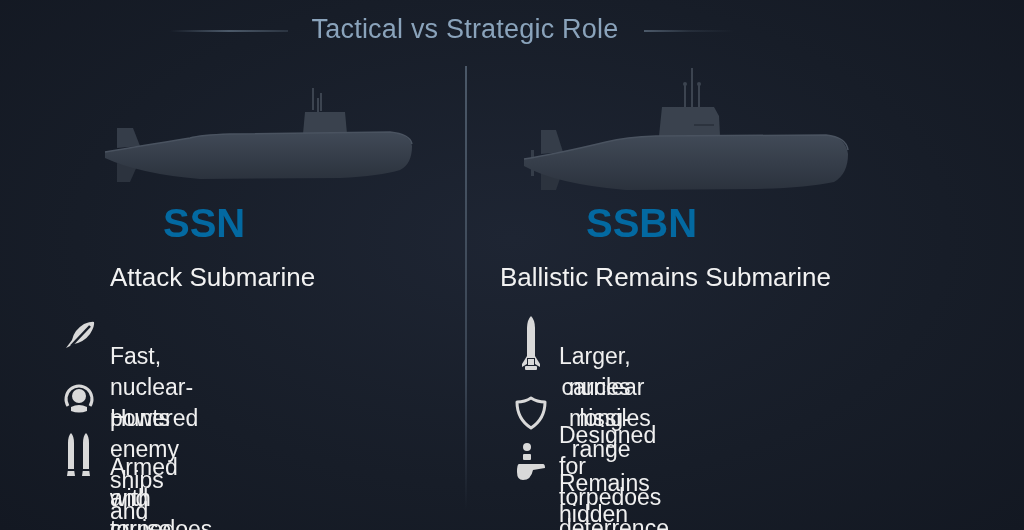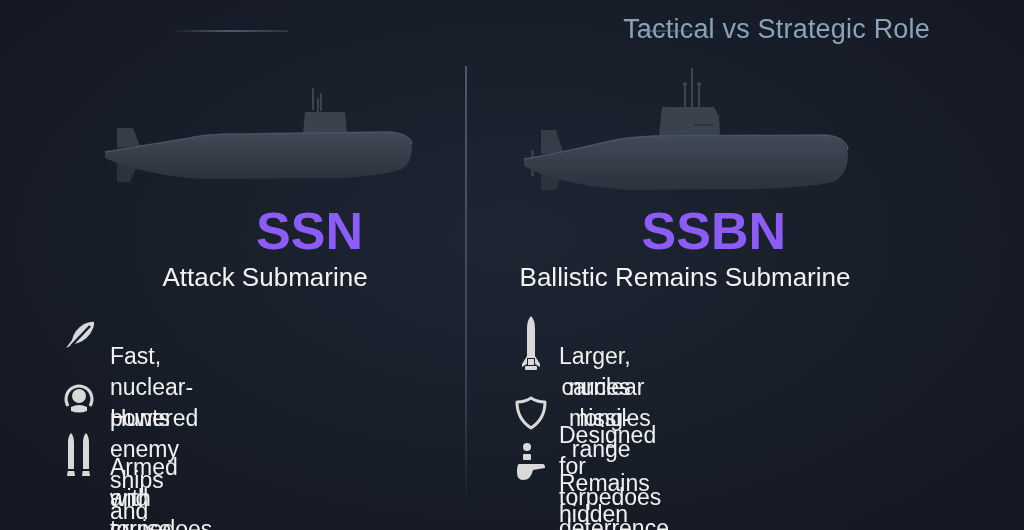--- a/index.html
+++ b/index.html
@@ -4,30 +4,30 @@
 <style>
   html, body { margin:0; padding:0; }
   body {
     width:1024px; height:530px; overflow:hidden; position:relative;
     background: radial-gradient(ellipse at 50% 45%, #1e2533 0%, #171d28 60%, #131822 100%);
     font-family: "Liberation Sans", "DejaVu Sans", sans-serif;
     color:#f2f2f2;
   }
   .abs { position:absolute; }
   .title {
-    left:0; width:930px; top:14px; text-align:right;
+    left:0; width:930px; top:14px; text-align:center;
     font-size:27px; color:#8aa3bb; letter-spacing:0.2px;
   }
   .title-line { height:2px; top:30px; background:linear-gradient(90deg, rgba(120,140,160,0), rgba(120,140,160,0.55), rgba(120,140,160,0.2)); }
   .title-line.right { background:linear-gradient(90deg, rgba(120,140,160,0.55), rgba(120,140,160,0.15), rgba(120,140,160,0)); }
   .divider { left:465px; top:66px; width:2px; height:444px;
     background:linear-gradient(180deg, #4b5868 0%, #3a4554 70%, rgba(58,69,84,0) 100%); }
   .sub svg { display:block; }
-  .code { font-weight:bold; color:#8b5cf6; font-size:52px; text-align:right; }
-  .name { font-size:26px; color:#f2f2f2; text-align:center; }
+  .code { font-weight:bold; color:#0369a1; font-size:40px; text-align:left; }
+  .name { font-size:26px; color:#f2f2f2; }
   .item { font-size:23px; line-height:31px; color:#f0f0f0;margin-top:24px; }
   .icon { display:block; }
 </style>
 </head>
 <body>
 
 <div class="abs title-line" style="left:170px;width:118px;"></div>
 <div class="abs title">Tactical vs Strategic Role</div>
 <div class="abs title-line right" style="left:644px;width:90px;"></div>
 

